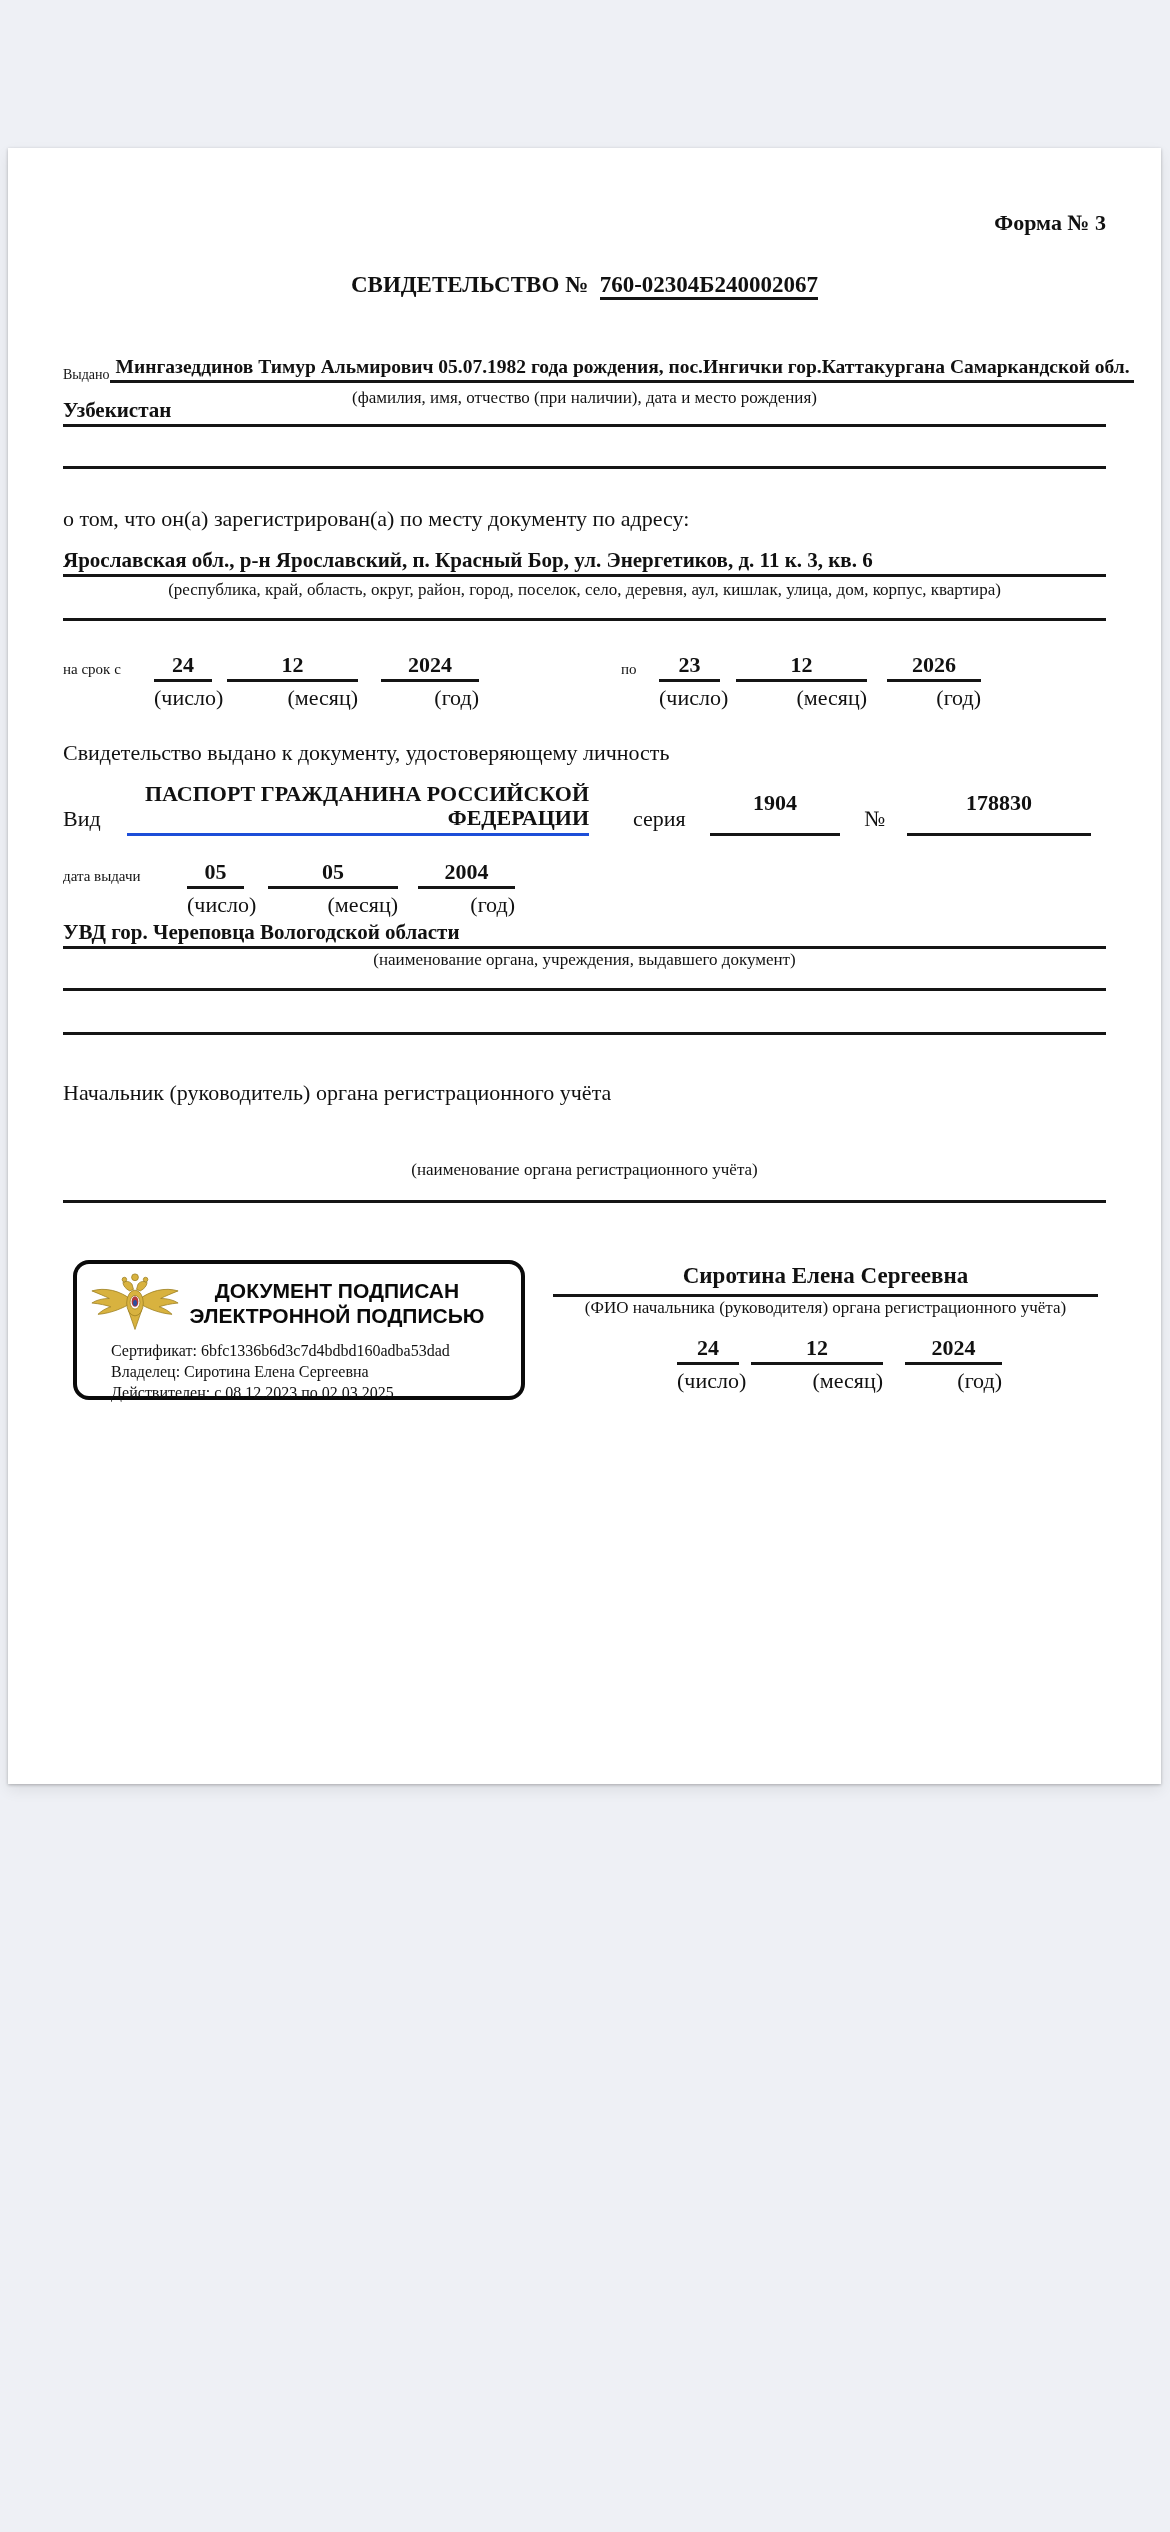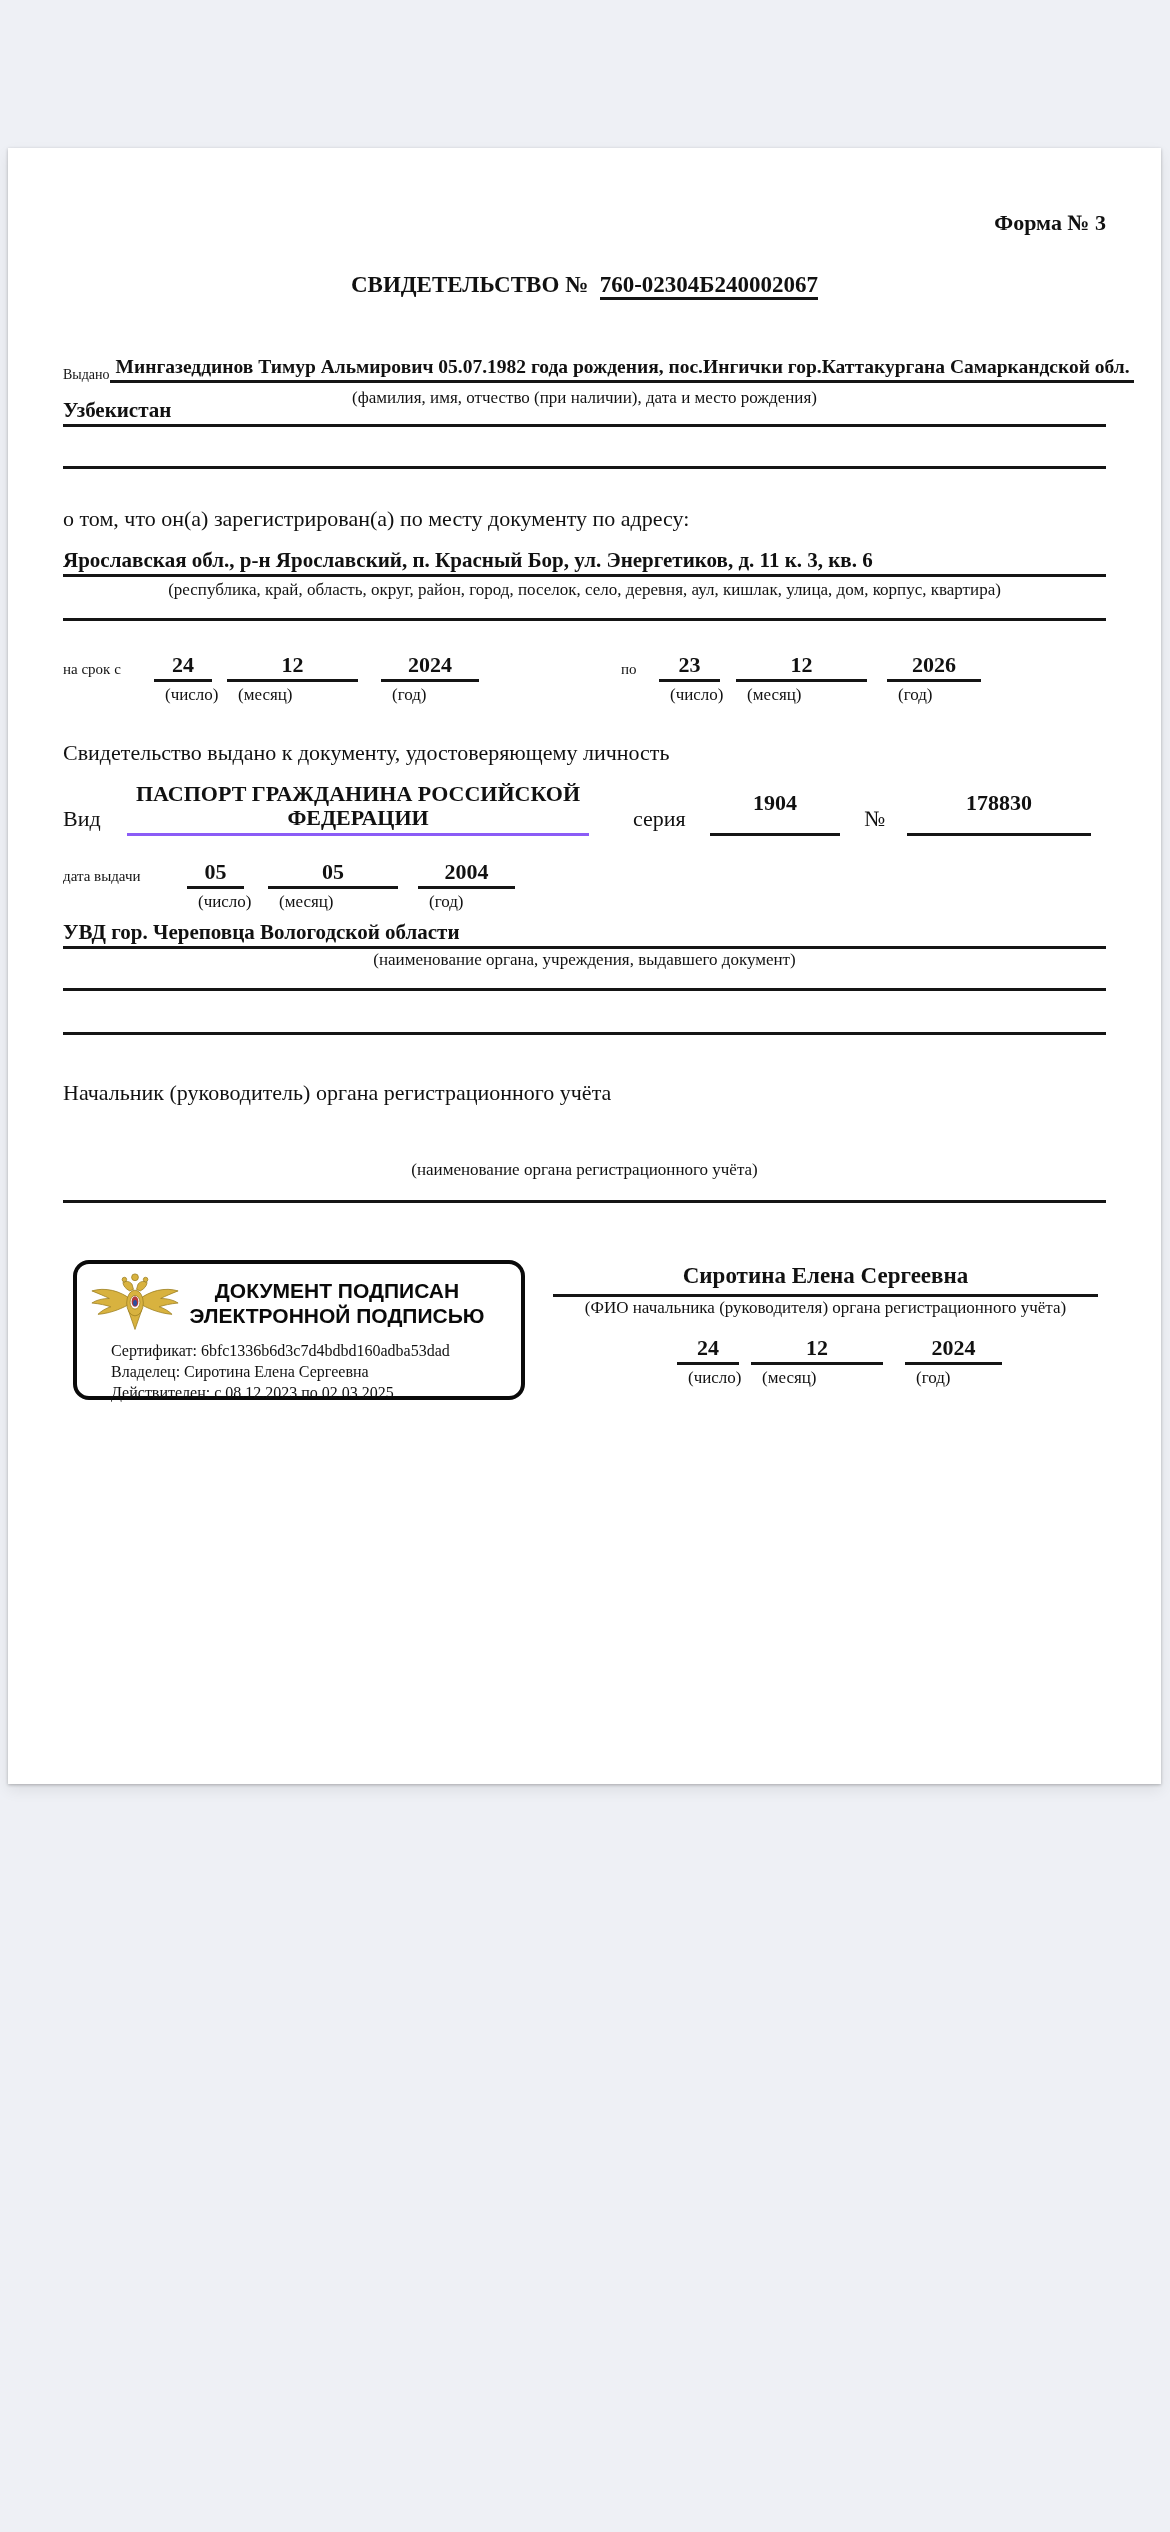--- a/index.html
+++ b/index.html
@@ -36,27 +36,27 @@
   }
   .fullcell { height:28px; border-bottom:3px solid #151515; display:flex; align-items:flex-end; }
   .fullcell .val { font-weight:bold; font-size:21px; padding-bottom:1px; white-space:nowrap; }
 
   
   .daterow { position:absolute; left:55px; right:55px; height:70px; }
   .daterow .lbl { position:absolute; left:0; top:8px; font-size:15px; white-space:nowrap; }
   .dcell { position:absolute; top:0; }
   .dval { display:block; text-align:center; font-weight:bold; font-size:22px;
           border-bottom:3px solid #151515; padding-bottom:2px; line-height:24px; }
-  .dlab { display:block; text-align:left; font-size:17px; margin-top:3px;margin-left:11px; }
+  .dlab { display:block; text-align:right; font-size:22px; margin-top:3px; }
 
   
   .vidrow { position:absolute; left:55px; right:55px; height:58px; }
   .vidrow .plainlbl { position:absolute; bottom:4px; font-size:22px; }
-  .typecell { position:absolute; bottom:0; border-bottom:3px solid #8b5cf6;
-              text-align:center; font-weight:bold; font-size:22px; line-height:24px; padding-bottom:3px; }
+  .typecell { position:absolute; bottom:0; border-bottom:3px solid #1d4ed8;
+              text-align:right; font-weight:bold; font-size:22px; line-height:24px; padding-bottom:3px; }
   .sercell { position:absolute; bottom:0; border-bottom:3px solid #151515;
              text-align:center; font-weight:bold; font-size:22px; line-height:24px; padding-bottom:18px; }
 
   
   .stamp {
     position:absolute; left:65px; top:1112px; width:452px; height:140px;
     border:4px solid #0a0a0a; border-radius:16px;
     box-sizing:border-box; padding:8px 28px 6px 12px;
     display:flex; flex-direction:column;
   }

